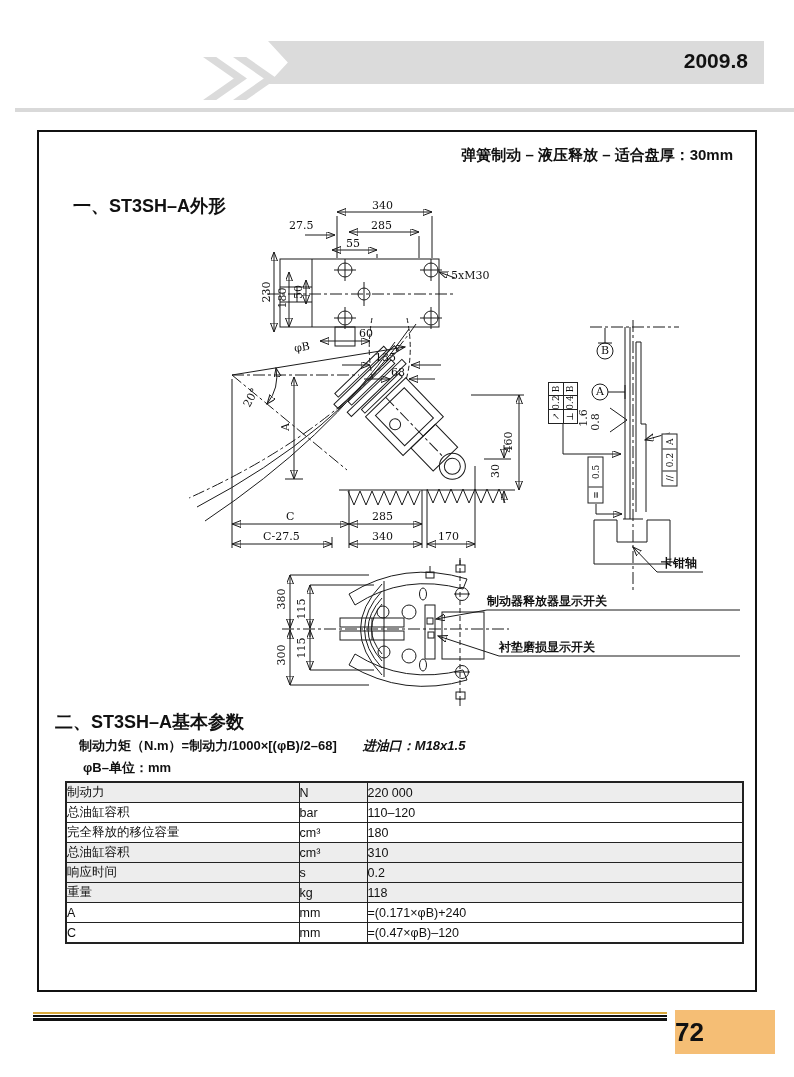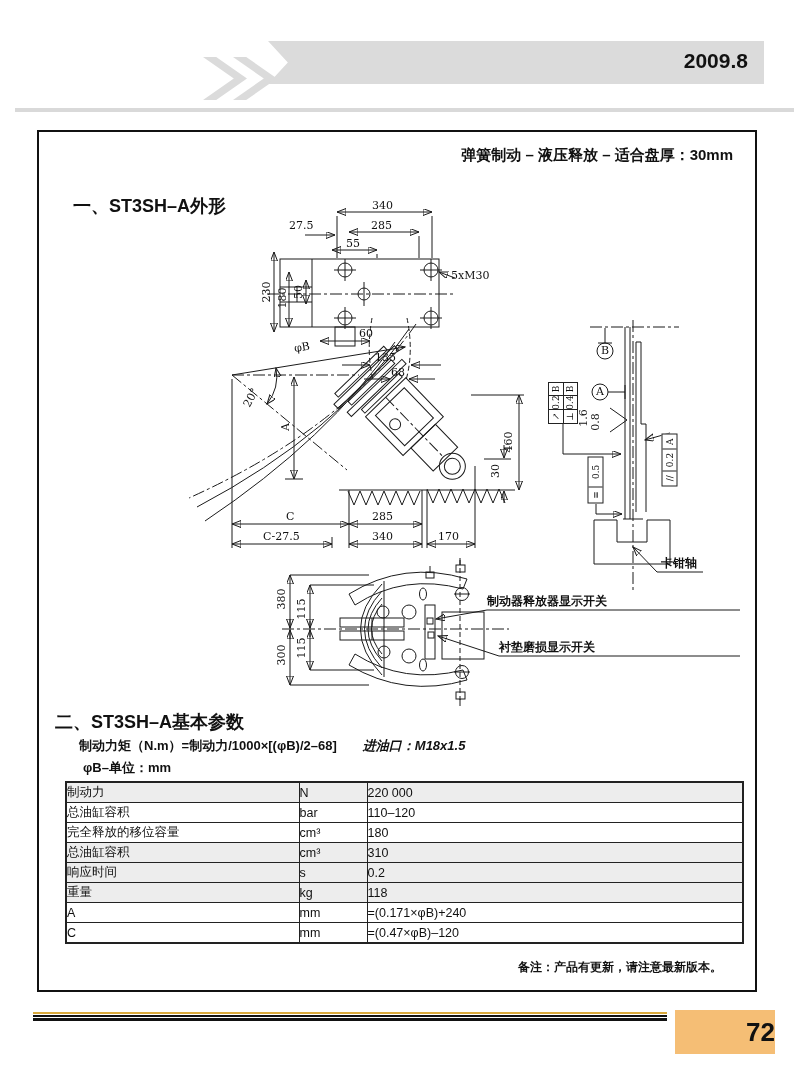--- a/index.html
+++ b/index.html
@@ -58,21 +58,21 @@
   .ptable{position:absolute;left:26px;top:649px;width:677px;border-collapse:collapse;
           table-layout:fixed;border:2px solid #222;}
   .ptable td{border:1px solid #222;height:19px;padding:0;text-align:left;font-size:12.5px;}
   .ptable tr.g td{background:#EDEDED;}
   .note{position:absolute;right:33px;top:827px;font-size:12px;font-weight:bold;}
   
   .fgold{position:absolute;left:33px;top:1012px;width:634px;height:2px;background:#D9A93C;}
   .fb1{position:absolute;left:33px;top:1015px;width:634px;height:2px;background:#111;}
   .fb2{position:absolute;left:33px;top:1018px;width:634px;height:3px;background:#111;}
   .pagebox{position:absolute;left:675px;top:1010px;width:100px;height:44px;background:#F5BE75;
-           display:flex;align-items:center;justify-content:flex-end;font-size:26px;font-weight:bold;}
+           display:flex;align-items:center;justify-content:flex-start;font-size:26px;font-weight:bold;}
 </style>
 </head>
 <body>
 
 <div class="page">
 
   <div class="chev chev1"></div>
   <div class="chev chev2"></div>
   <div class="hbar">
     <span class="hdate">2009.8</span>
@@ -369,21 +369,20 @@
           <td>=(0.171×φB)+240</td>
         </tr>
         <tr>
           <td>C</td>
           <td>mm</td>
           <td>=(0.47×φB)–120</td>
         </tr>
       </tbody>
     </table>
 
-    <div class="note">备注：产品有更新，请注意最新版本。</div>
   </div>
 
   <div class="fgold"></div>
   <div class="fb1"></div>
   <div class="fb2"></div>
   <div class="pagebox">
     <span>72</span>
   </div>
 
 </div>

